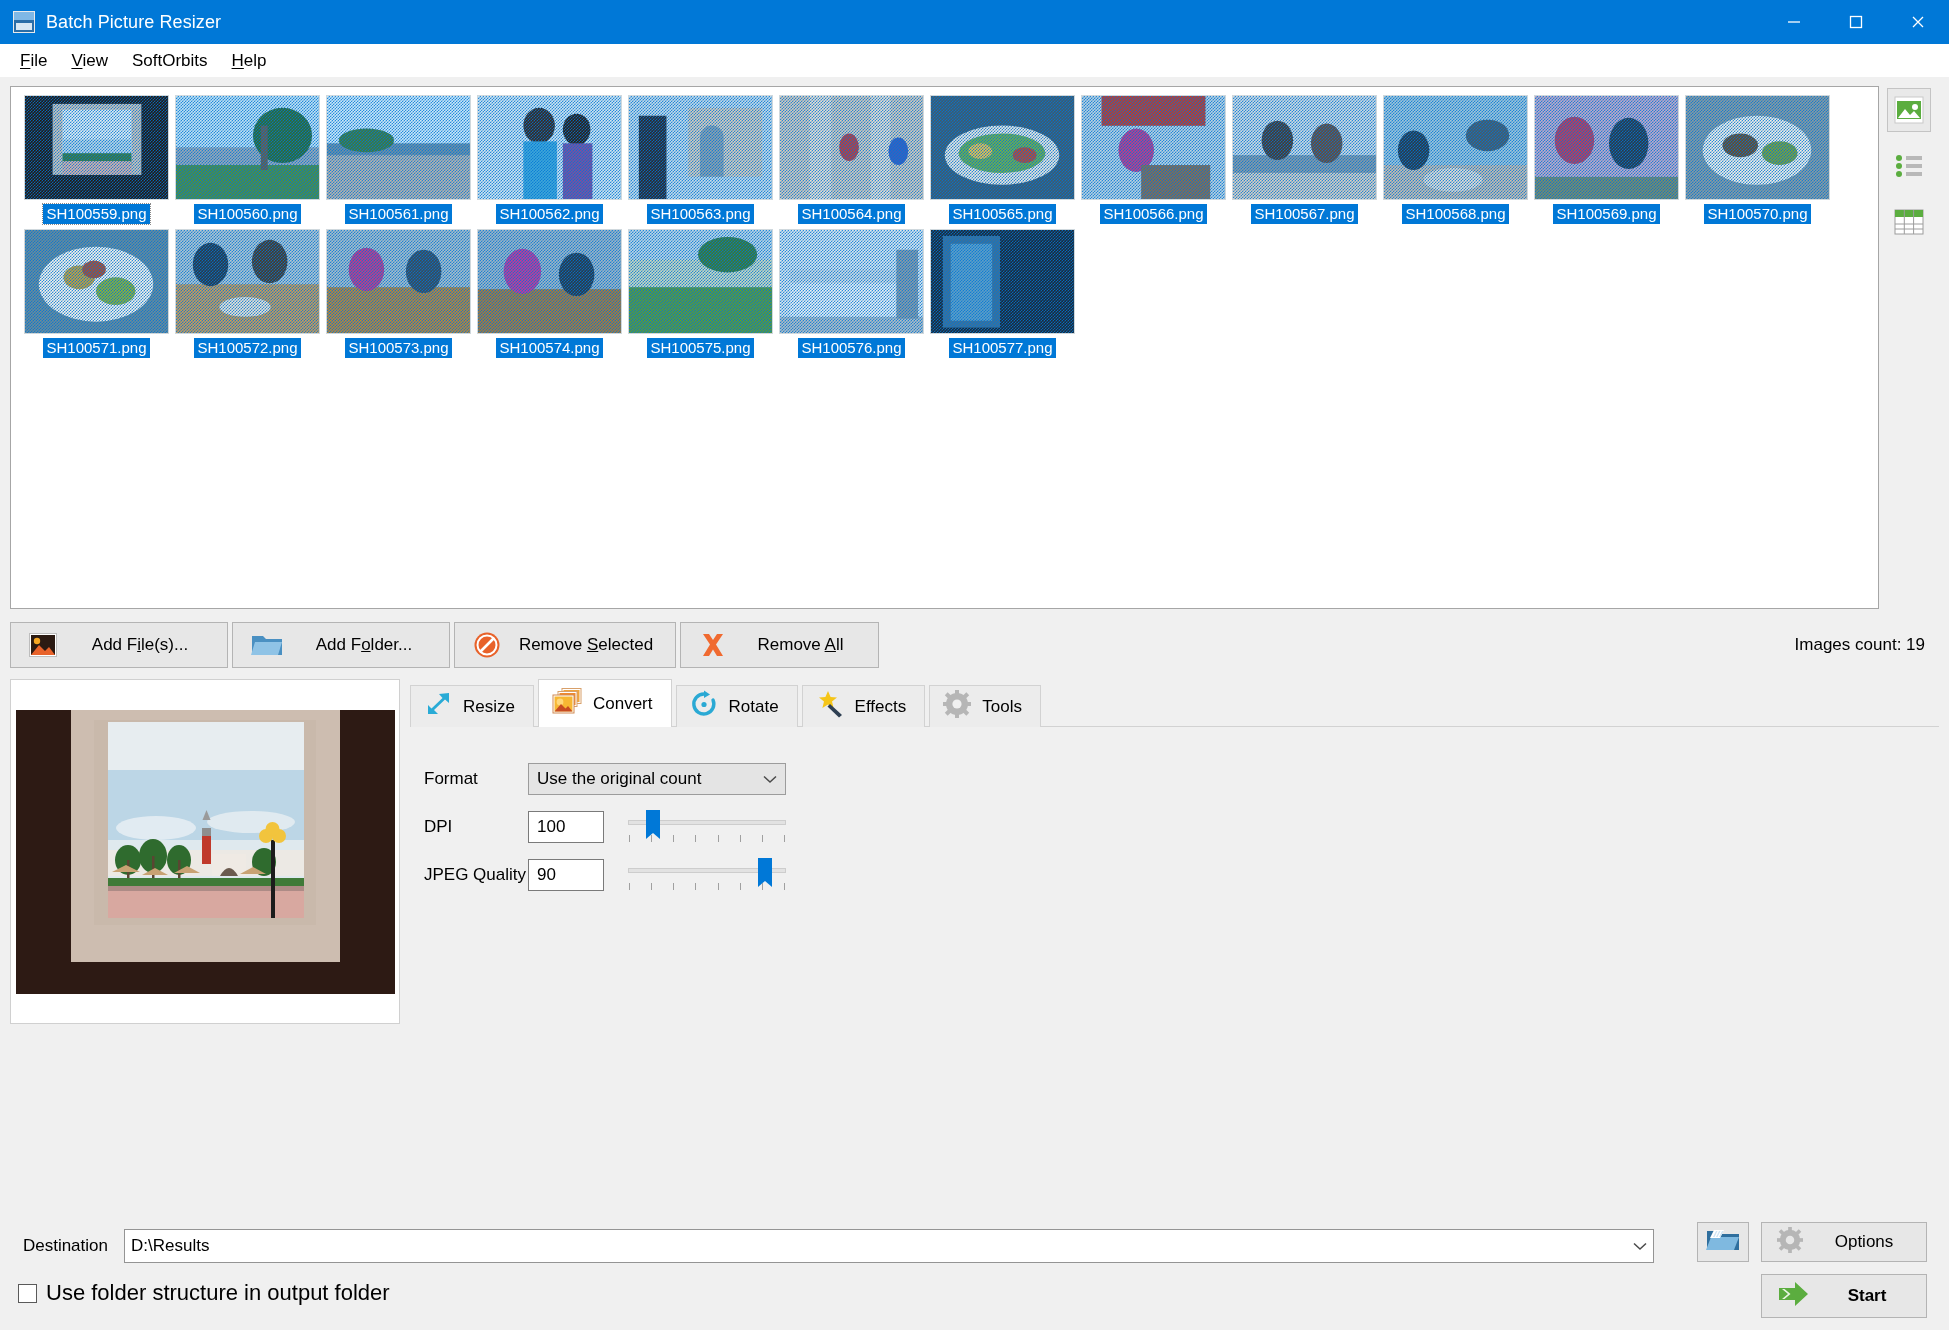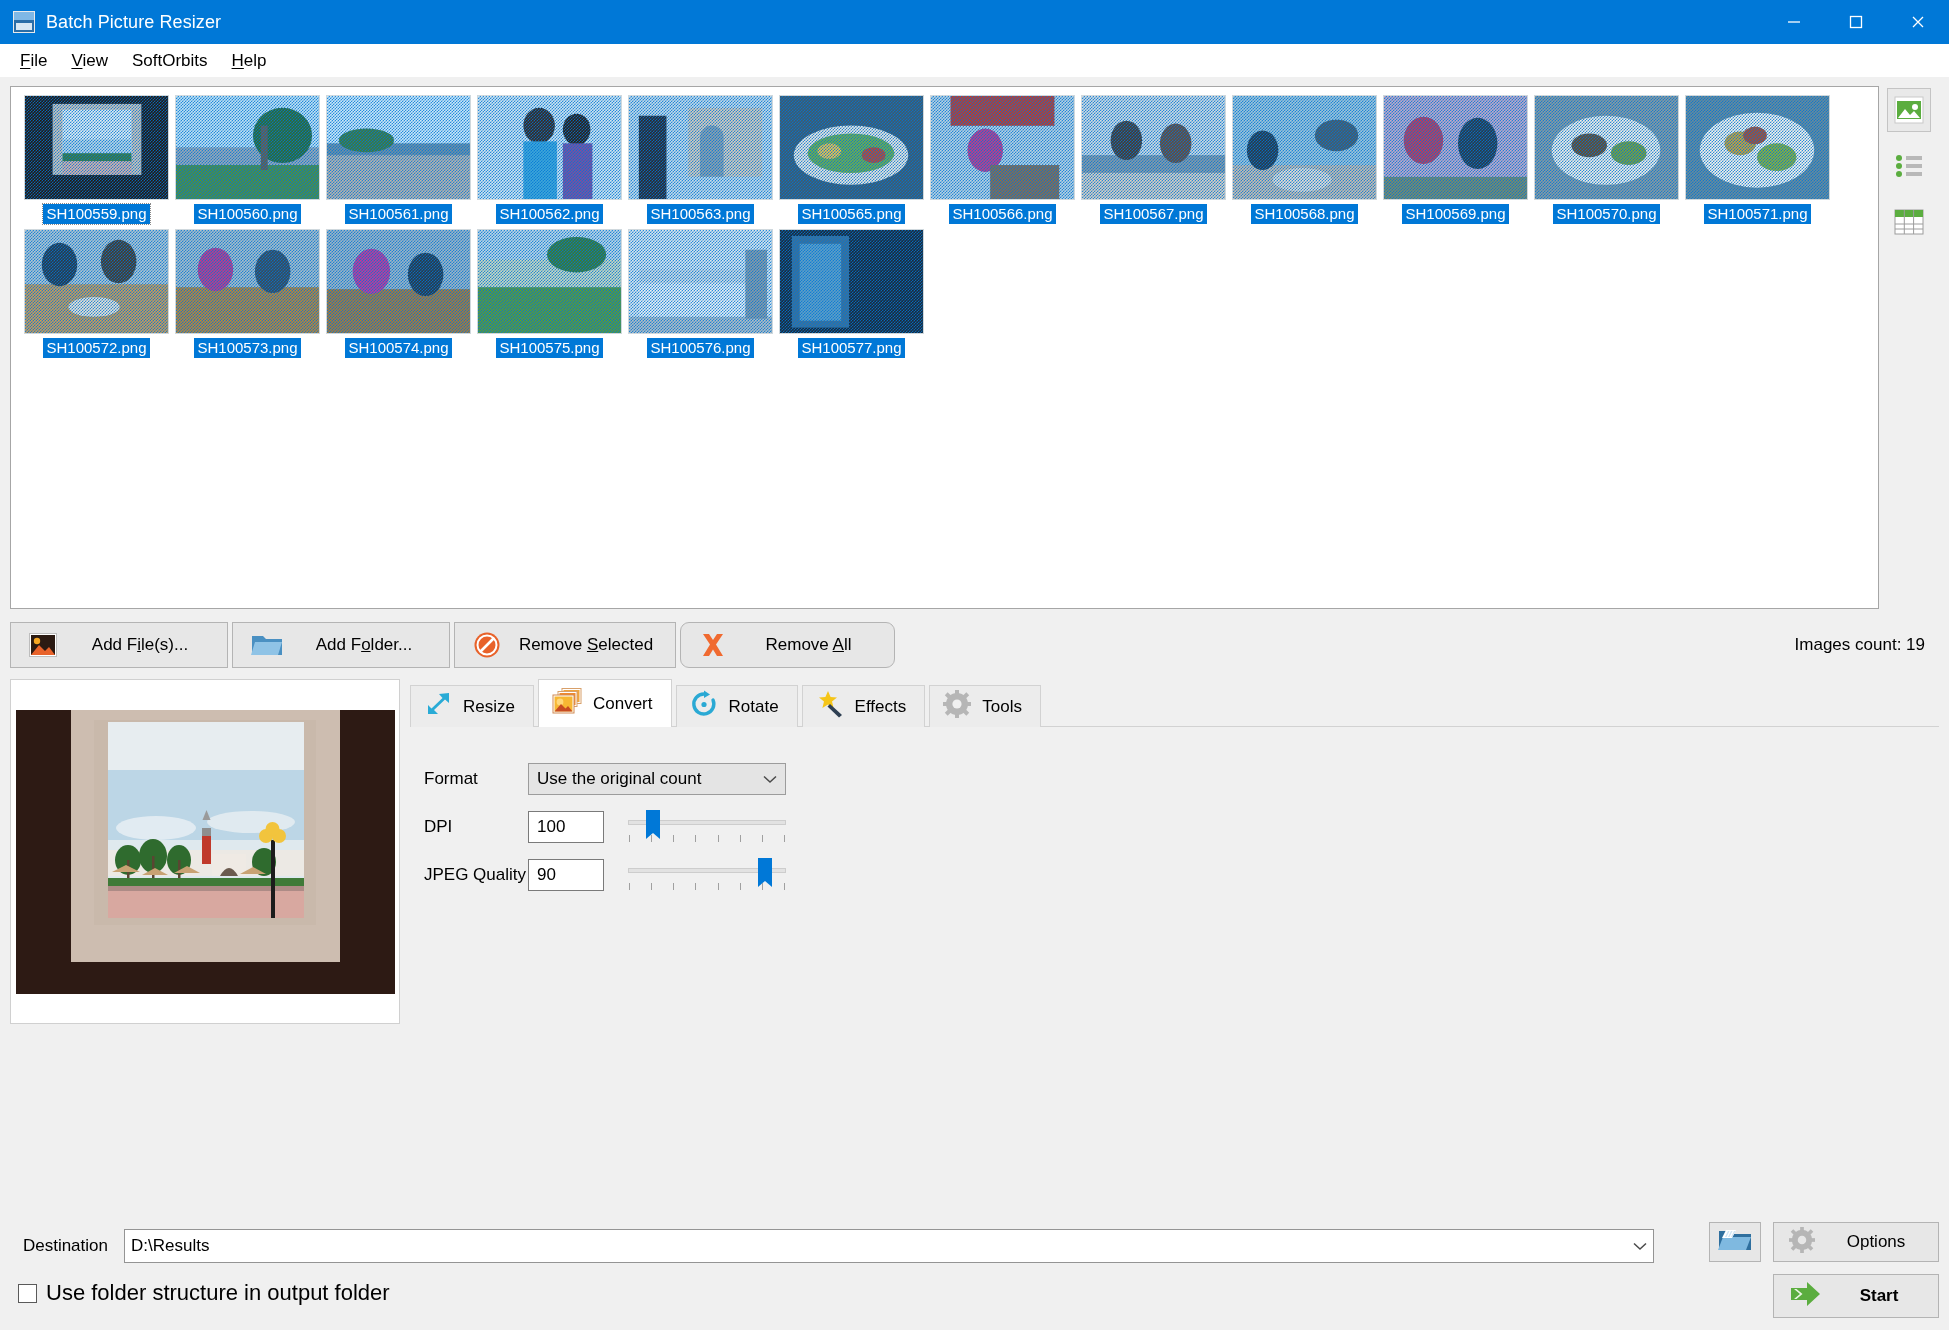--- a/index.html
+++ b/index.html
@@ -160,21 +160,21 @@
     gap: 14px;
     padding: 0 18px;
     font-size: 17px;
     cursor: default;
     color: #000;
   }
   .btn .ico { flex: none; display: flex; align-items: center; justify-content: center; }
   .btn-addfiles { width: 218px; }
   .btn-addfolder { width: 218px; }
   .btn-remsel { width: 222px; }
-  .btn-remall { width: 215px; border-radius: 9px; }
+  .btn-remall { width: 199px; }
   .btn .lbl { flex: 1; text-align: center; }
   .images-count {
     margin-left: auto;
     font-size: 17px;
     padding-right: 14px;
     color: #000;
   }
 
   
   .lower {
@@ -297,21 +297,21 @@
     top: 29px; left: 1px; right: 1px;
     height: 8px;
     display: flex;
     justify-content: space-between;
   }
   .slider-ticks i { width: 1px; height: 7px; background: #a0a0a0; display: block; }
 
   
   .bottom {
     position: absolute;
-    left: 10px; right: 10px;
+    left: 10px; right: 22px;
     bottom: 8px;
     height: 96px;
   }
   .dest-row { display: flex; align-items: center; gap: 10px; height: 40px; }
   .dest-label { font-size: 17px; width: 104px; text-align: right; padding-right: 6px; }
   .dest-combo {
     flex: 1;
     height: 34px;
     background: #fff;
     border: 1px solid #949494;
@@ -453,20 +453,32 @@
           <div class="thumb-cell">
             <div class="thumb-img">
               <div class="scene"><svg viewBox="0 0 145 105" preserveAspectRatio="none">
                   <rect width="145" height="105" fill="#c3d9e8"></rect>
                   <rect x="60" y="12" width="75" height="70" fill="#d8cbbb"></rect>
                   <path d="M72 42 a12 12 0 0 1 24 0 v40 h-24 Z" fill="#8fa0ac"></path>
                   <rect x="10" y="20" width="28" height="85" fill="#2d2a30"></rect>
                 </svg></div>
             </div>
             <div class="thumb-label">SH100563.png</div>
+          </div>
+          <div class="thumb-cell">
+            <div class="thumb-img">
+              <div class="scene"><svg viewBox="0 0 145 105" preserveAspectRatio="none">
+                  <rect width="145" height="105" fill="#d6c9bb"></rect>
+                  <rect x="30" y="0" width="22" height="105" fill="#e8ddd0"></rect>
+                  <rect x="92" y="0" width="20" height="105" fill="#e8ddd0"></rect>
+                  <ellipse cx="70" cy="52" rx="10" ry="14" fill="#c03a3a"></ellipse>
+                  <ellipse cx="120" cy="56" rx="10" ry="14" fill="#3a5ec0"></ellipse>
+                </svg></div>
+            </div>
+            <div class="thumb-label">SH100564.png</div>
           </div>
           <div class="thumb-cell">
             <div class="thumb-img">
               <div class="scene"><svg viewBox="0 0 145 105" preserveAspectRatio="none">
                   <rect width="145" height="105" fill="#3f5a6e"></rect>
                   <ellipse cx="72" cy="60" rx="58" ry="30" fill="#e8e4dc"></ellipse>
                   <ellipse cx="72" cy="58" rx="44" ry="20" fill="#6fae4c"></ellipse>
                   <ellipse cx="50" cy="56" rx="12" ry="8" fill="#e8c24c"></ellipse>
                   <ellipse cx="95" cy="60" rx="12" ry="8" fill="#c0452e"></ellipse>
                 </svg></div>

